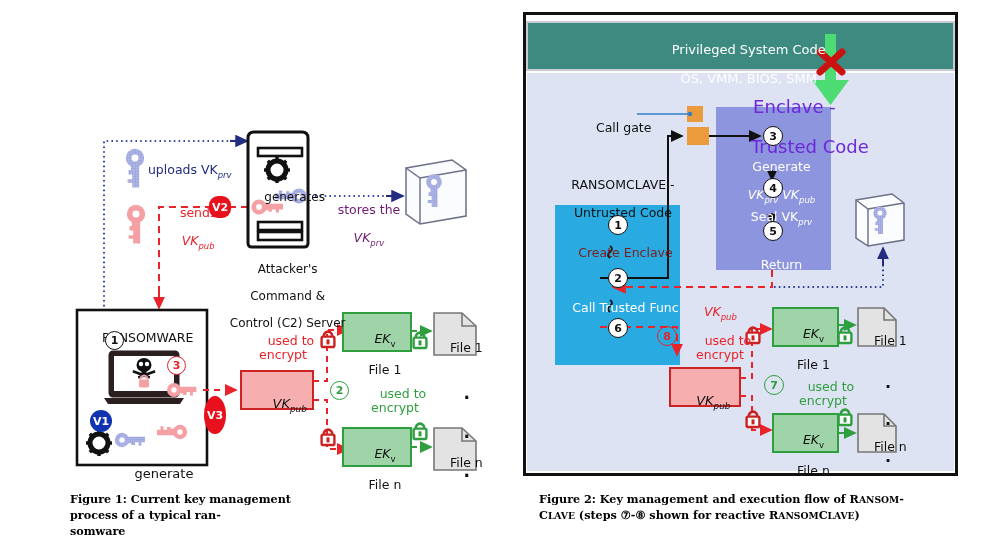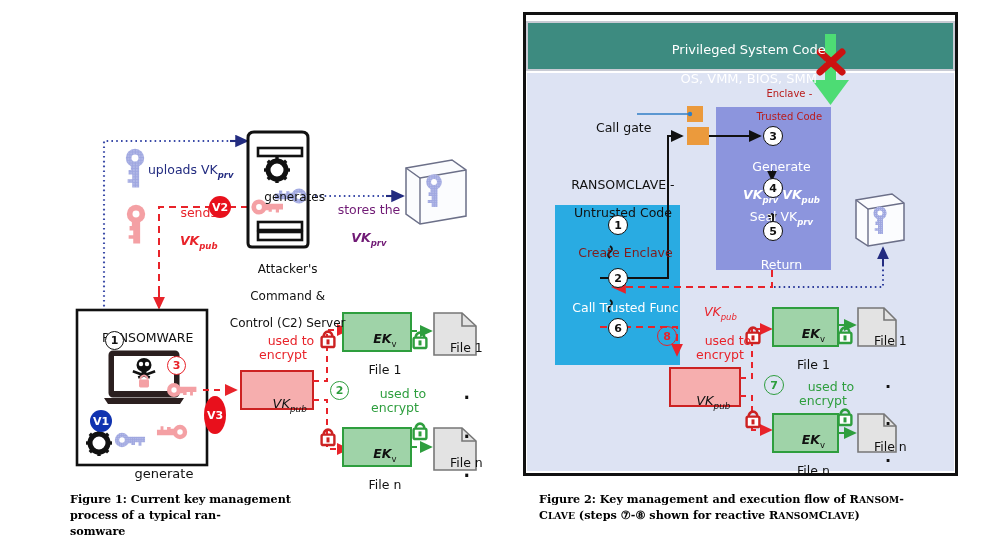--- a/index.html
+++ b/index.html
@@ -9,21 +9,21 @@
   .txt{position:absolute;white-space:pre;line-height:1.12;}
   .ctr{text-align:center;}
   svg{display:block;overflow:visible;}
   .cap{position:absolute;font-family:"DejaVu Serif","Liberation Serif",serif;
        font-weight:bold;font-size:11.2px;line-height:1.42;color:#000;}
   .sc{font-size:9.2px;}
   .box{position:absolute;box-sizing:border-box;}
   .num{position:absolute;border-radius:50%;background:#fff;
        display:flex;align-items:center;justify-content:center;
        font-size:11px;font-weight:bold;box-sizing:border-box;}
-  .italic{font-style:italic;font-weight:bold;}
+  .italic{font-style:italic;}
   sub{font-size:.68em;}
 </style>
 </head>
 <body>
 
 <div class="fig" style="left:0;top:0;width:500px;height:550px;">
 
   <svg width="500" height="500" style="position:absolute;left:0;top:0;">
     <defs>
       <marker id="navyArrow" markerWidth="7" markerHeight="7" refX="5.6" refY="3" orient="auto">
@@ -285,21 +285,21 @@
   </div>
   <div class="num" style="left:167px;top:356px;width:19px;height:19px;border:1.8px solid #e8232a;color:#e8232a;">
     <span>3</span>
   </div>
   <div class="num" style="left:330px;top:381px;width:19px;height:19px;border:1.8px solid #2e9e3e;color:#2e9e3e;">
     <span>2</span>
   </div>
   <div class="num" style="left:90px;top:410px;width:22px;height:22px;background:#1033b0;color:#fff;font-size:11px;">
     <span>V1</span>
   </div>
-  <div class="num" style="left:209px;top:196px;width:22px;height:22px;background:#e8101c;color:#fff;font-size:11px;">
+  <div class="num" style="left:209px;top:196px;width:22px;height:22px;background:#e8101c;color:#fff;font-size:11px;border-radius:9px;">
     <span>V2</span>
   </div>
   <div class="num" style="left:204px;top:396px;width:22px;height:38px;background:#e8101c;color:#fff;font-size:11px;">
     <span>V3</span>
   </div>
 
   <div class="cap" style="left:70px;top:492px;width:260px;">
     <span>Figure 1: Current key management process of a typical ran-</span><br>
     <span>somware</span>
   </div>
@@ -436,21 +436,21 @@
       <path d="M272,170 L272,180" marker-end="url(#blkArrow)"></path>
       <path d="M272,213 L272,223" marker-end="url(#blkArrow)"></path>
     </g>
   </svg>
 
   <div class="txt ctr" style="left:27px;top:28px;width:427px;font-size:13px;color:#fff;">
     <span>Privileged System Code</span><br>
     <span>OS, VMM, BIOS, SMM</span>
   </div>
 
-  <div class="txt ctr" style="left:228px;top:77px;width:110px;font-size:10px;color:#b91c1c;">
+  <div class="txt ctr" style="left:228px;top:77px;width:110px;font-size:18px;color:#6d28d9;">
     <span>Enclave -</span><br>
     <span>Trusted Code</span>
   </div>
 
   <div class="txt ctr" style="left:40px;top:164px;width:150px;font-size:12.5px;color:#111;">
     <span>RANSOMCLAVE -</span><br>
     <span>Untrusted Code</span>
   </div>
 
   <div class="txt" style="left:80px;top:107px;font-size:12.5px;color:#111;">

